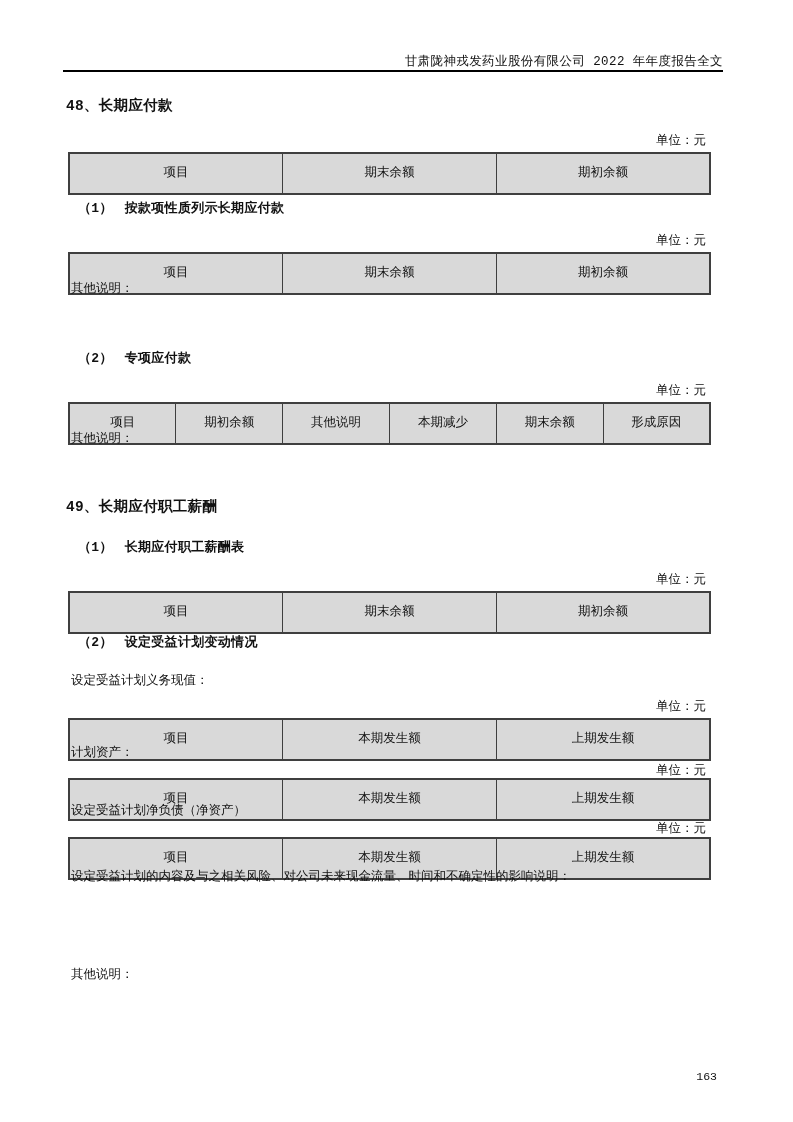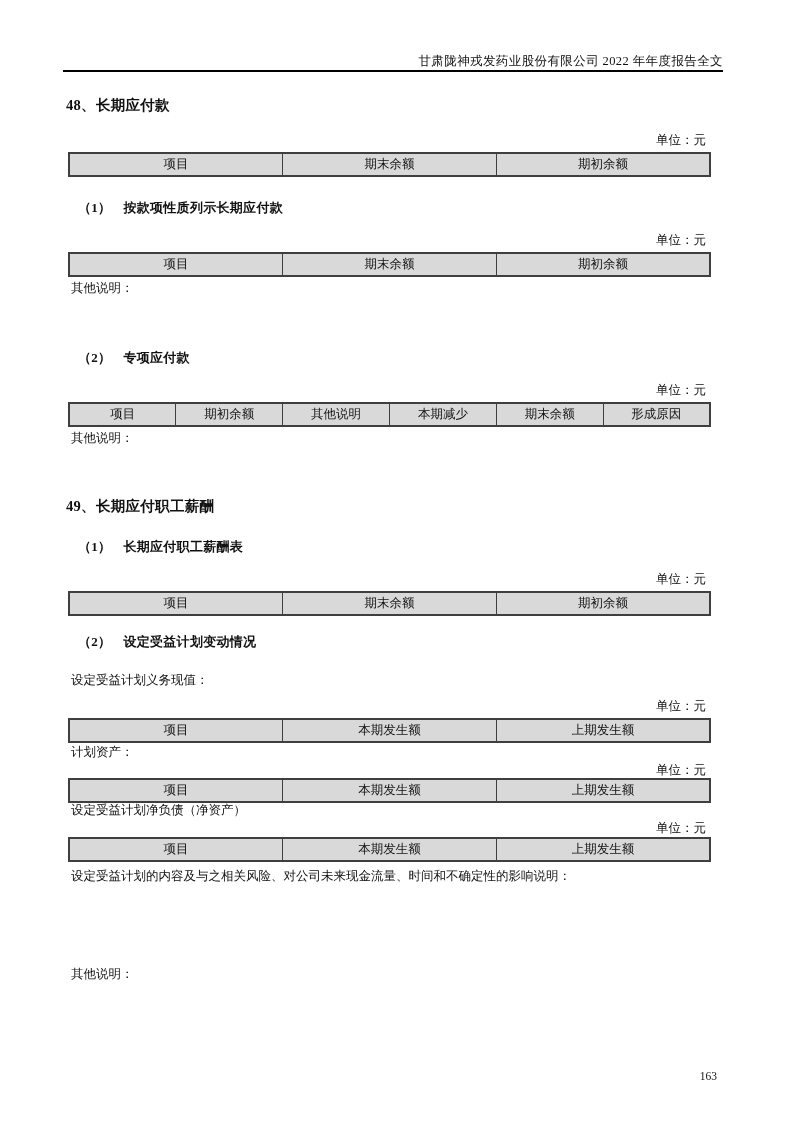--- a/index.html
+++ b/index.html
@@ -1,21 +1,21 @@
 <!DOCTYPE html>
 <html><head>
 <meta charset="utf-8">
 <style>
   html,body{margin:0;padding:0;background:#ffffff;}
   .page{
     position:relative;
     width:793px;
     height:1122px;
     background:#ffffff;
-    font-family:Liberation Serif, serif;
+    font-family:Liberation Mono, monospace;
     color:#111111;
     overflow:hidden;
   }
   .abs{position:absolute;white-space:nowrap;}
   .doc-header{top:53px;right:70px;font-size:12.5px;letter-spacing:0.4px;}
   .header-rule{top:70px;left:63px;right:70px;height:0;border-top:2px solid #000000;}
   .h1{font-weight:bold;font-size:14.5px;left:66px;letter-spacing:0.3px;}
   .h2{font-weight:bold;font-size:13px;left:78px;letter-spacing:0.3px;}
   .num-gap{display:inline-block;width:12px;}
   .body-text{font-size:12.5px;left:71px;}
@@ -29,21 +29,21 @@
     table-layout:fixed;
     border:2px solid #3f3f3f;
   }
   table.t th{
     background:#d9d9d9;
     border:1px solid #3f3f3f;
     font-weight:normal;
     font-size:12.5px;
     height:19px;
     line-height:19px;
-    padding:1px 2px;
+    padding:10px 2px;
     text-align:center;
     vertical-align:middle;
     overflow:hidden;
   }
 </style>
 </head>
 <body>
 
 <div class="page">
 

